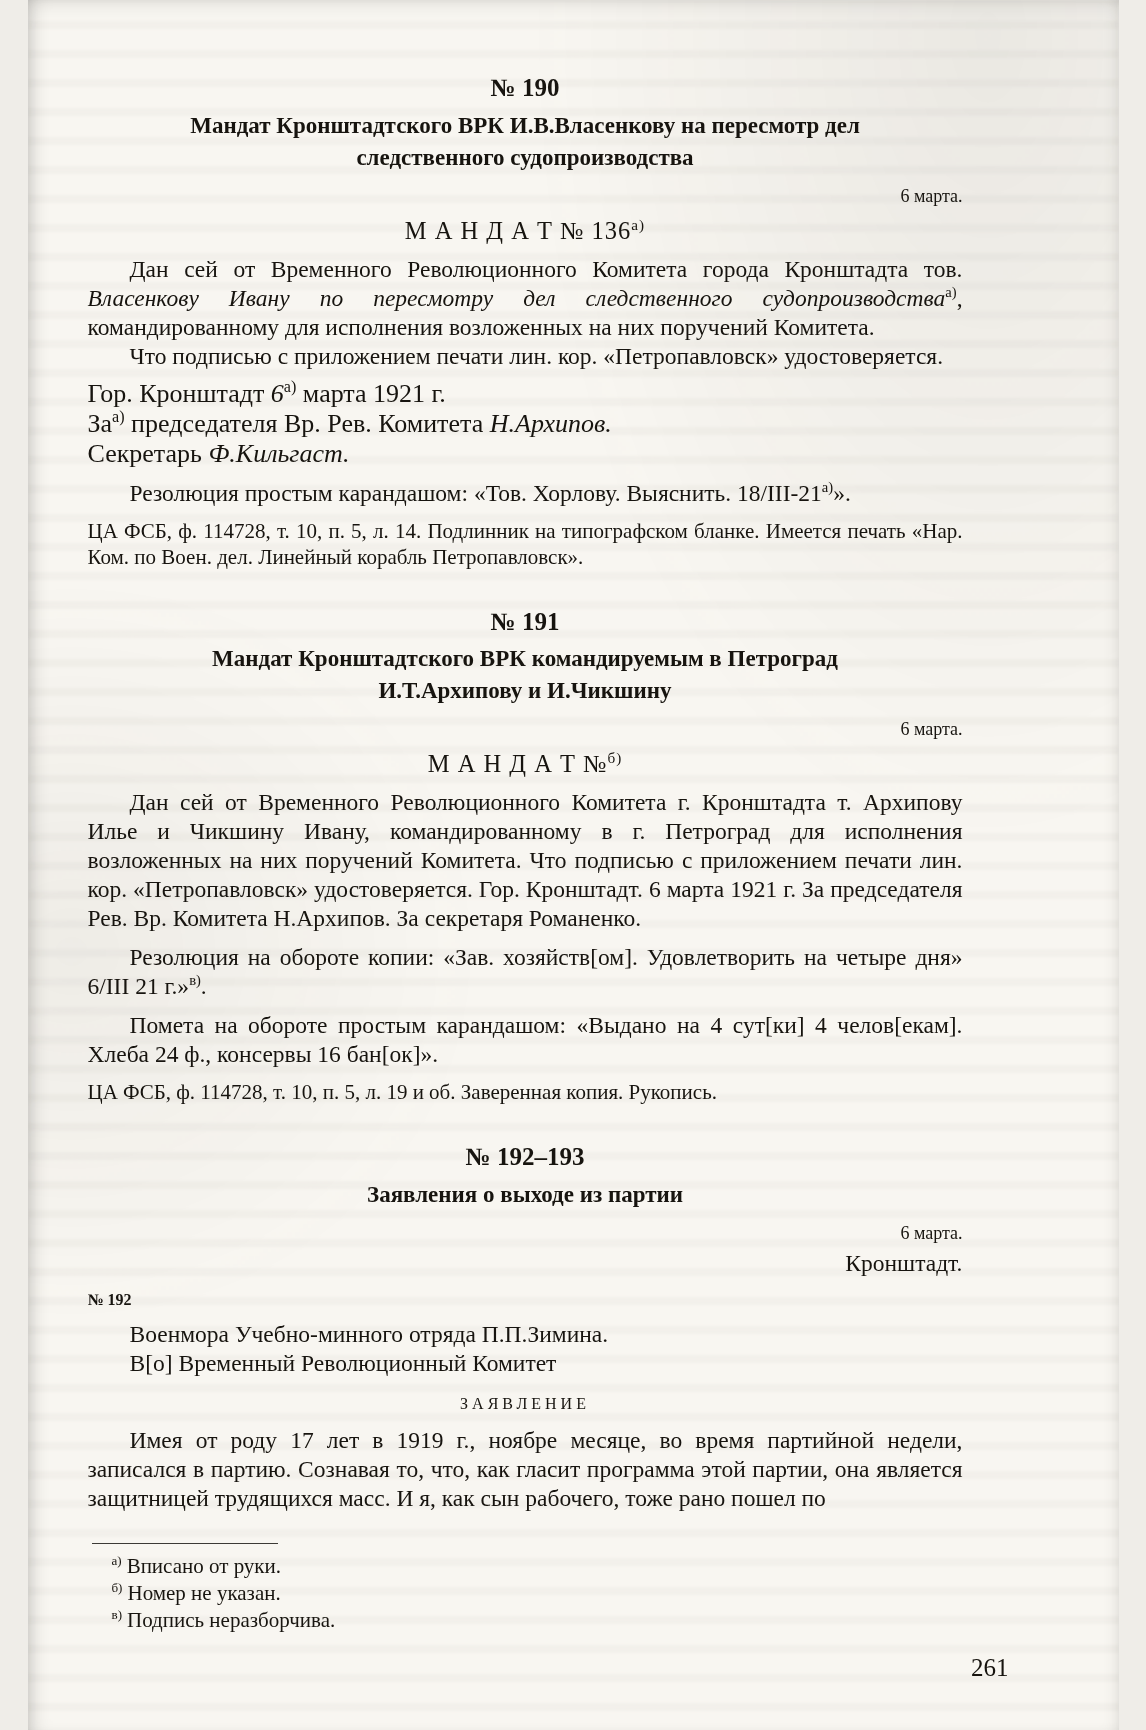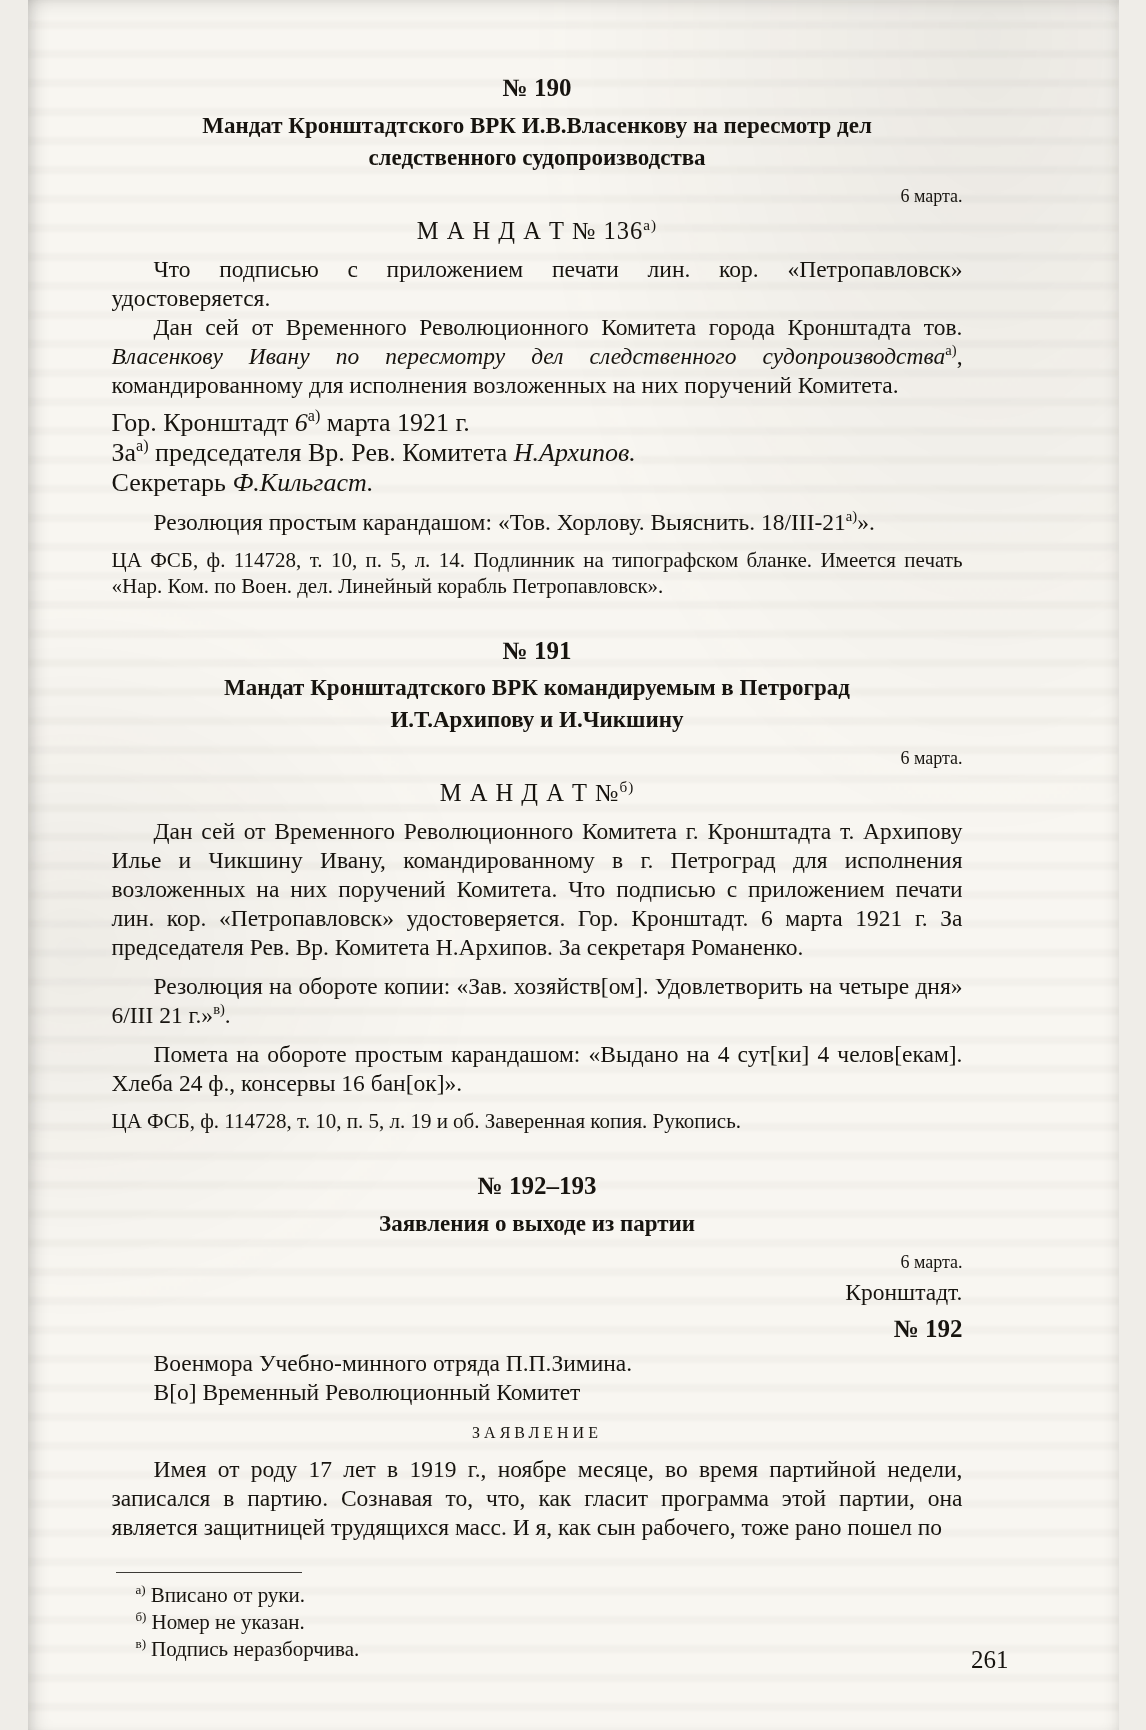--- a/index.html
+++ b/index.html
@@ -6,21 +6,21 @@
   html, body { margin: 0; padding: 0; background: #efede8; }
 
   .page {
     width: 1091px;
     height: 1730px;
     position: relative;
     margin: 0 auto;
     background: #f8f6f1;
     color: #17140f;
     font-family: "Liberation Serif", "DejaVu Serif", serif;
-    padding: 74px 156px 0 84px;
+    padding: 74px 156px 0 60px;
     overflow: hidden;
     box-shadow: inset 14px 0 22px -16px rgba(0,0,0,0.30),
                 inset -12px 0 20px -16px rgba(0,0,0,0.18),
                 inset 0 14px 26px -18px rgba(0,0,0,0.18);
   }
 
   
   .ghost {
     position: absolute;
     inset: 0;
@@ -93,22 +93,22 @@
 
   .archive {
     font-size: 21px;
     line-height: 26px;
     text-indent: 0;
     text-align: justify;
     margin-top: 10px;
   }
 
   .subnumber {
-    text-align: right;
-    font-size: 25px;
+    text-align: left;
+    font-size: 16px;
     font-weight: bold;
     margin: 12px 0 8px 0;
     line-height: 25px;
   }
   .statement-heading {
     text-align: center;
     font-size: 16px;
     letter-spacing: 4px;
     margin: 14px 0 10px 0;
     line-height: 24px;
@@ -127,41 +127,41 @@
     border: 0;
     border-top: 1.5px solid #3c3a36;
     margin: 0 0 9px 4px;
   }
   .fn-line { margin: 0; text-indent: 24px; }
   .fn-line .fn-text { margin-left: 5px; }
 
   .page-number {
     position: absolute;
     right: 110px;
-    bottom: 56px;
+    bottom: 48px;
     font-size: 25px;
   }
 </style>
 </head>
 <body>
 
 <div class="page">
   <div class="ghost"></div>
 
   <section class="doc">
     <h2 class="doc-number">№ 190</h2>
     <h3 class="doc-title">
       <span class="tline">Мандат Кронштадтского ВРК И.В.Власенкову на пересмотр дел</span>
       <span class="tline">следственного судопроизводства</span>
     </h3>
     <p class="date-right">6 марта.</p>
     <p class="mandate-heading"><span>М А Н Д А Т  № 136</span><sup>а)</sup></p>
 
+    <p class="para"><span>Дан сей от Временного Революционного Комитета города Кронштадта тов. </span><i>Власенкову Ивану по пересмотру дел следственного судопроизводства</i><sup>а)</sup><span>, командированному для исполнения возложенных на них поручений Комитета.</span></p>
     <p class="para">Что подписью с приложением печати лин. кор. «Петропавловск» удостоверяется.</p>
-    <p class="para"><span>Дан сей от Временного Революционного Комитета города Кронштадта тов. </span><i>Власенкову Ивану по пересмотру дел следственного судопроизводства</i><sup>а)</sup><span>, командированному для исполнения возложенных на них поручений Комитета.</span></p>
 
     <div class="sig">
       <p><span>Гор. Кронштадт </span><i>6</i><sup>а)</sup><span> марта 1921 г.</span></p>
       <p><span>За</span><sup>а)</sup><span> председателя Вр. Рев. Комитета </span><i>Н.Архипов.</i></p>
       <p><span>Секретарь </span><i>Ф.Кильгаст.</i></p>
     </div>
 
     <p class="para spaced"><span>Резолюция простым карандашом: «Тов. Хорлову. Выяснить. 18/III-21</span><sup>а)</sup><span>».</span></p>
     <p class="para archive">ЦА ФСБ, ф. 114728, т. 10, п. 5, л. 14. Подлинник на типографском бланке. Имеется печать «Нар. Ком. по Воен. дел. Линейный корабль Петропавловск».</p>
   </section>

